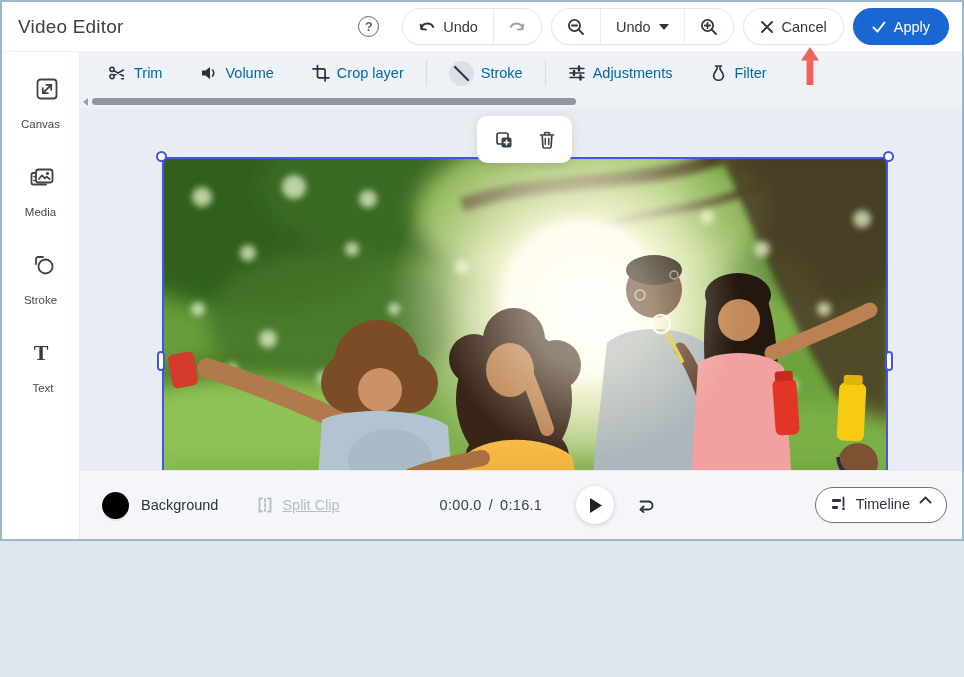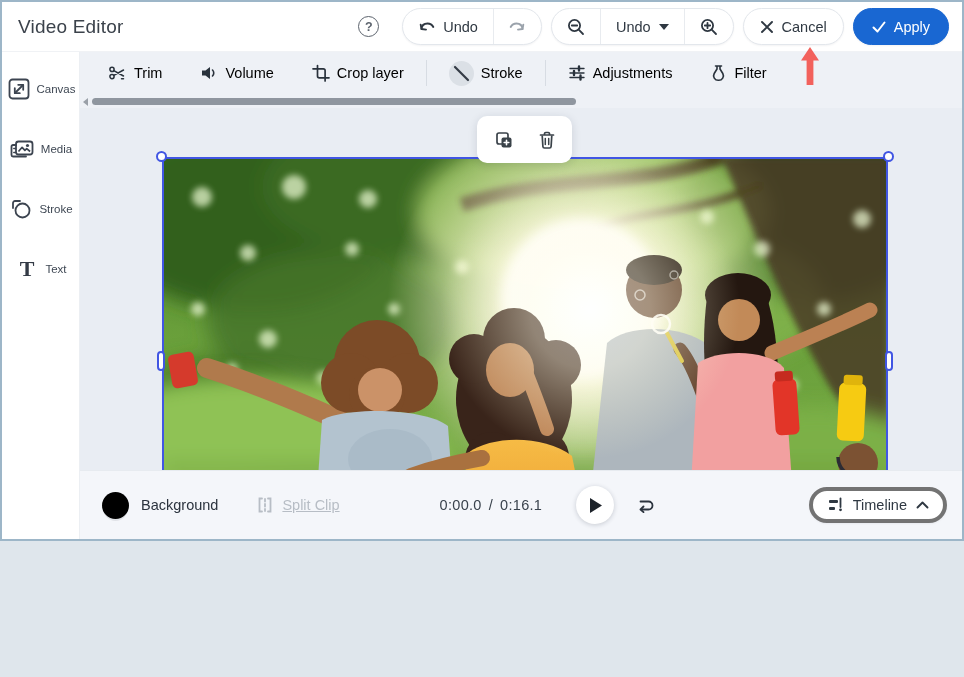--- a/index.html
+++ b/index.html
@@ -36,28 +36,28 @@
   }
   .icon{display:inline-flex;align-items:center;justify-content:center;flex:0 0 auto;}
   
   .red-arrow{position:absolute;left:799px;top:45px;z-index:30;pointer-events:none;}
   
   .sidebar{
     position:absolute;top:50px;left:0;bottom:0;width:78px;background:#fff;
     border-right:1px solid #eceff3;display:flex;flex-direction:column;align-items:center;
     padding-top:24px;gap:34px;z-index:5;
   }
-  .side-item{display:flex;flex-direction:row;align-items:center;gap:5px;cursor:pointer;}
+  .side-item{display:flex;flex-direction:column;align-items:flex-end;gap:16px;cursor:pointer;}
   .side-item .lbl{font-size:11.5px;color:#3f4854;}
   
   .toolbar{
     position:absolute;left:78px;top:50px;right:0;height:56px;background:#eef1f6;z-index:4;
   }
   .tb-row{display:flex;align-items:center;height:42px;padding-left:28px;}
-  .tb-item{display:flex;align-items:center;gap:7px;font-size:14.5px;color:#000000;cursor:pointer;margin-right:38px;white-space:nowrap;}
+  .tb-item{display:flex;align-items:center;gap:7px;font-size:14.5px;color:#0369a1;cursor:pointer;margin-right:38px;white-space:nowrap;}
   .tb-div{width:1px;height:26px;background:#d7dce3;margin:0 22px 0 -16px;}
   .stroke-circle{
     width:25px;height:25px;border-radius:50%;background:#dbe0e6;display:flex;align-items:center;justify-content:center;
   }
   .hscrollbar{position:absolute;left:12px;top:46px;width:484px;height:7px;border-radius:4px;background:#8f969f;cursor:pointer;}
   .hscroll-arrow{position:absolute;left:3px;top:46px;width:0;height:0;border-top:4px solid transparent;border-bottom:4px solid transparent;border-right:5px solid #9aa0a8;cursor:pointer;}
   
   .workspace{position:absolute;left:78px;top:106px;right:0;bottom:69px;background:#e9edf3;}
   .sel-image{position:absolute;left:82px;top:49px;width:726px;height:408px;cursor:move;}
   .sel-image svg.photo{position:absolute;inset:0;width:100%;height:100%;display:block;}
@@ -85,22 +85,22 @@
   .bb-label{font-size:14.5px;color:#2b333e;}
   .split-btn{display:flex;align-items:center;gap:8px;margin-left:38px;color:#b7bdc5;font-size:14.5px;cursor:default;text-decoration:underline;}
   .time{margin-left:100px;font-size:14.5px;color:#3a434d;letter-spacing:.3px;white-space:nowrap;}
   .time .sep{margin:0 7px;color:#3a434d;}
   .play-btn{
     width:38px;height:38px;border-radius:50%;background:#fff;margin-left:34px;
     box-shadow:0 1px 5px rgba(20,30,50,.2);display:flex;align-items:center;justify-content:center;cursor:pointer;
   }
   .loop-btn{margin-left:22px;display:flex;cursor:pointer;}
   .timeline-btn{
-    margin-left:auto;margin-right:15px;height:36px;background:#fff;border:4px solid #737373;
-    border-radius:19px;display:flex;align-items:center;gap:9px;padding:0 14px;cursor:pointer;
+    margin-left:auto;margin-right:15px;height:36px;background:#fff;border:1px solid #737373;
+    border-radius:19px;display:flex;align-items:flex-start;gap:9px;padding:8px 14px;cursor:pointer;
     box-shadow:0 1px 2px rgba(16,24,40,.05);font-size:14.5px;color:#2f3842;
   }
 </style>
 </head>
 <body>
 
 <div class="app">
 
   <div class="header">
     <div class="title">Video Editor</div>

